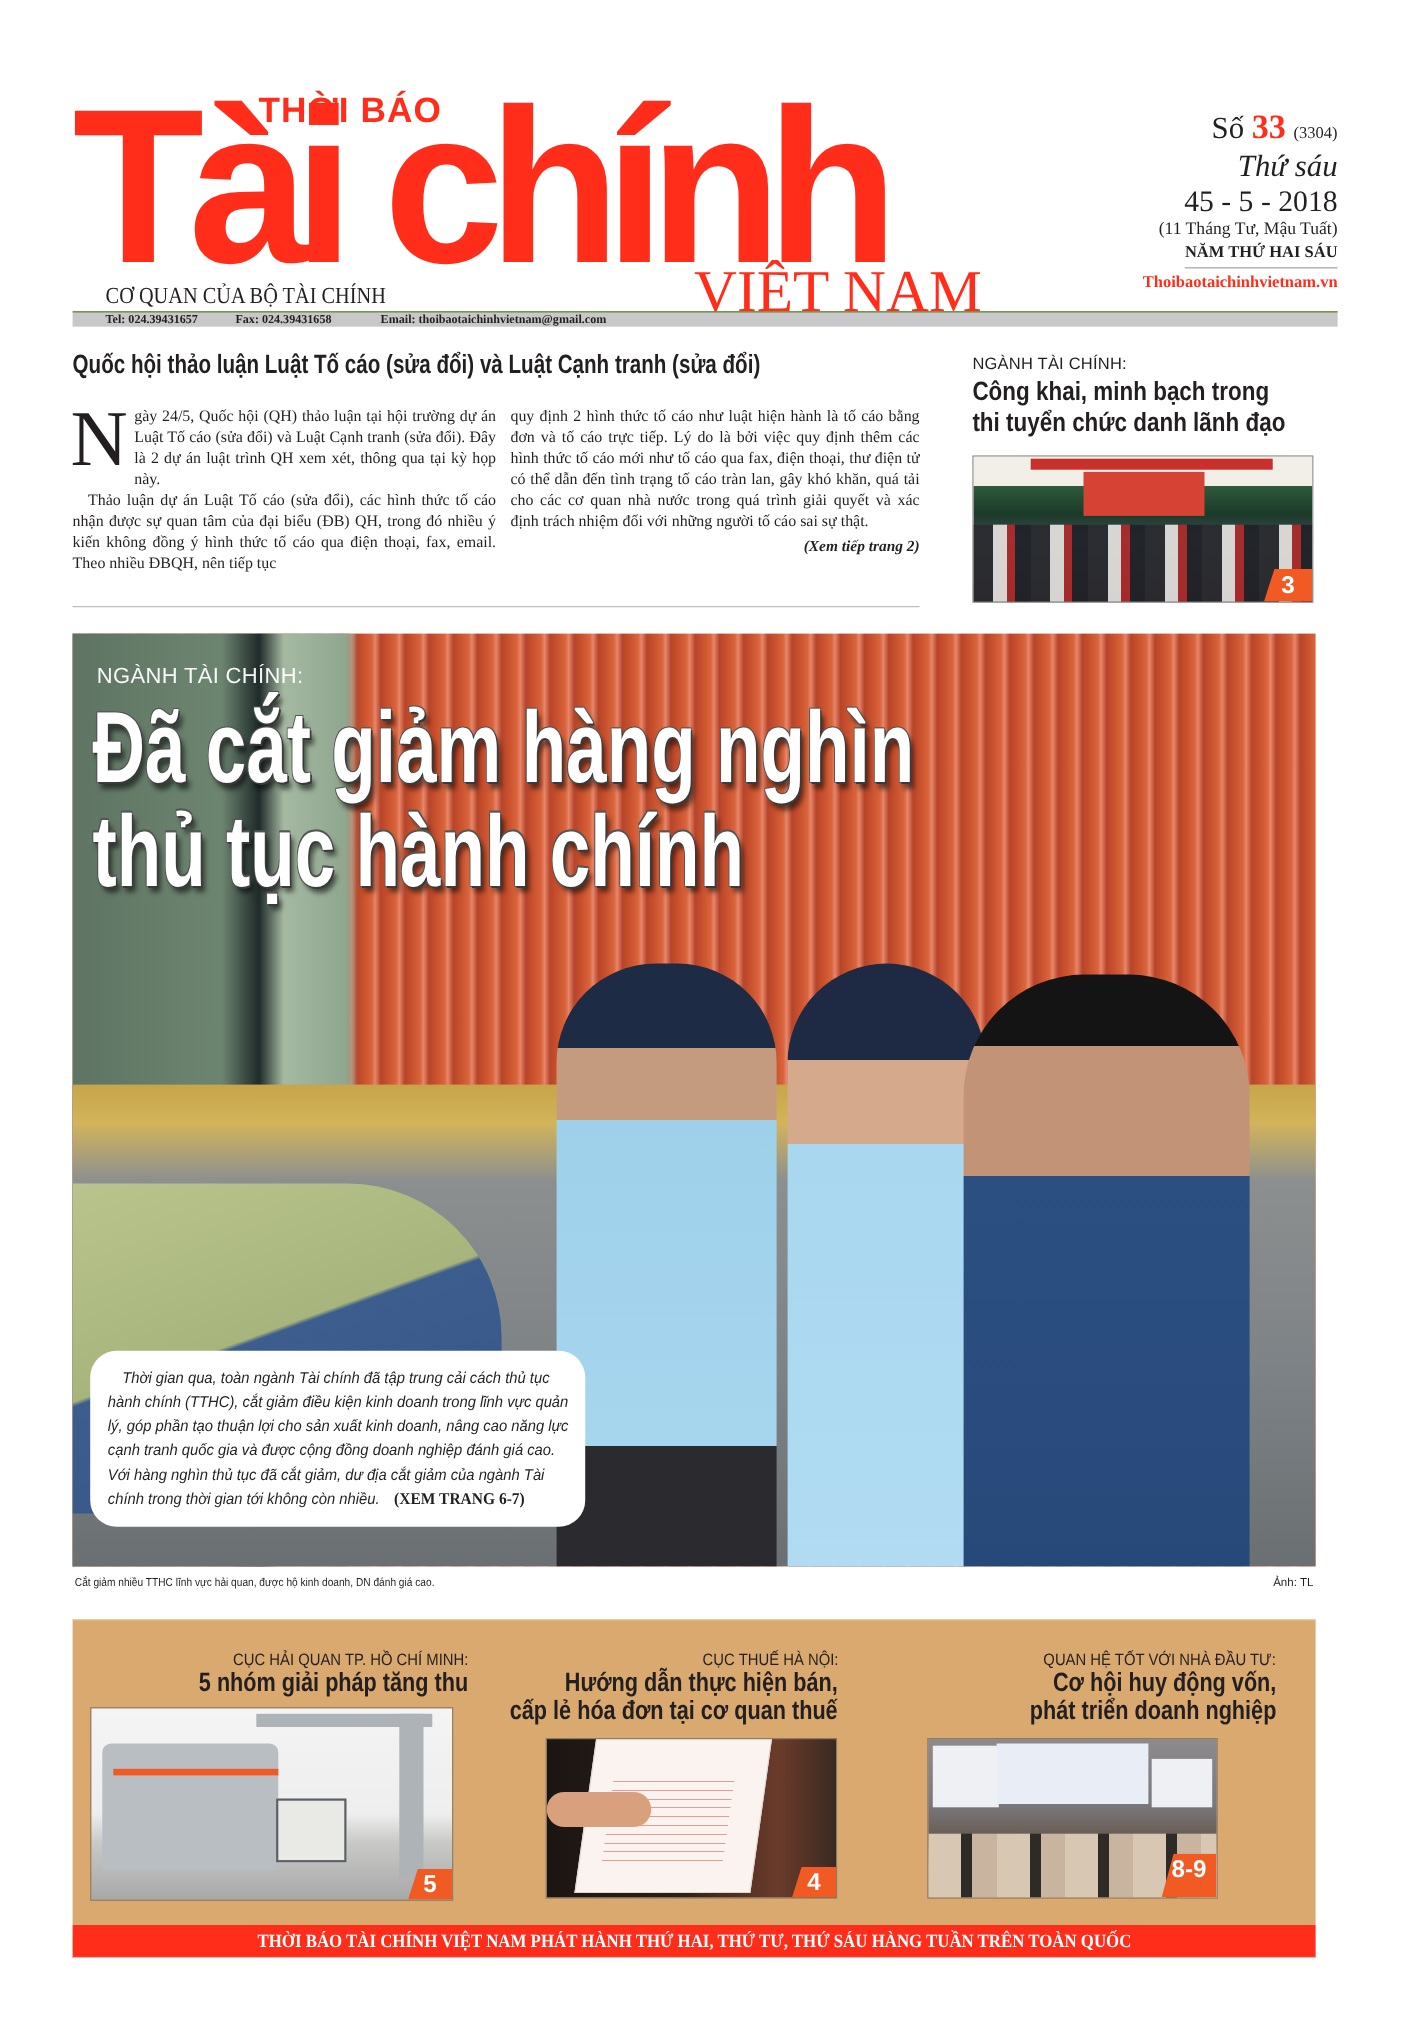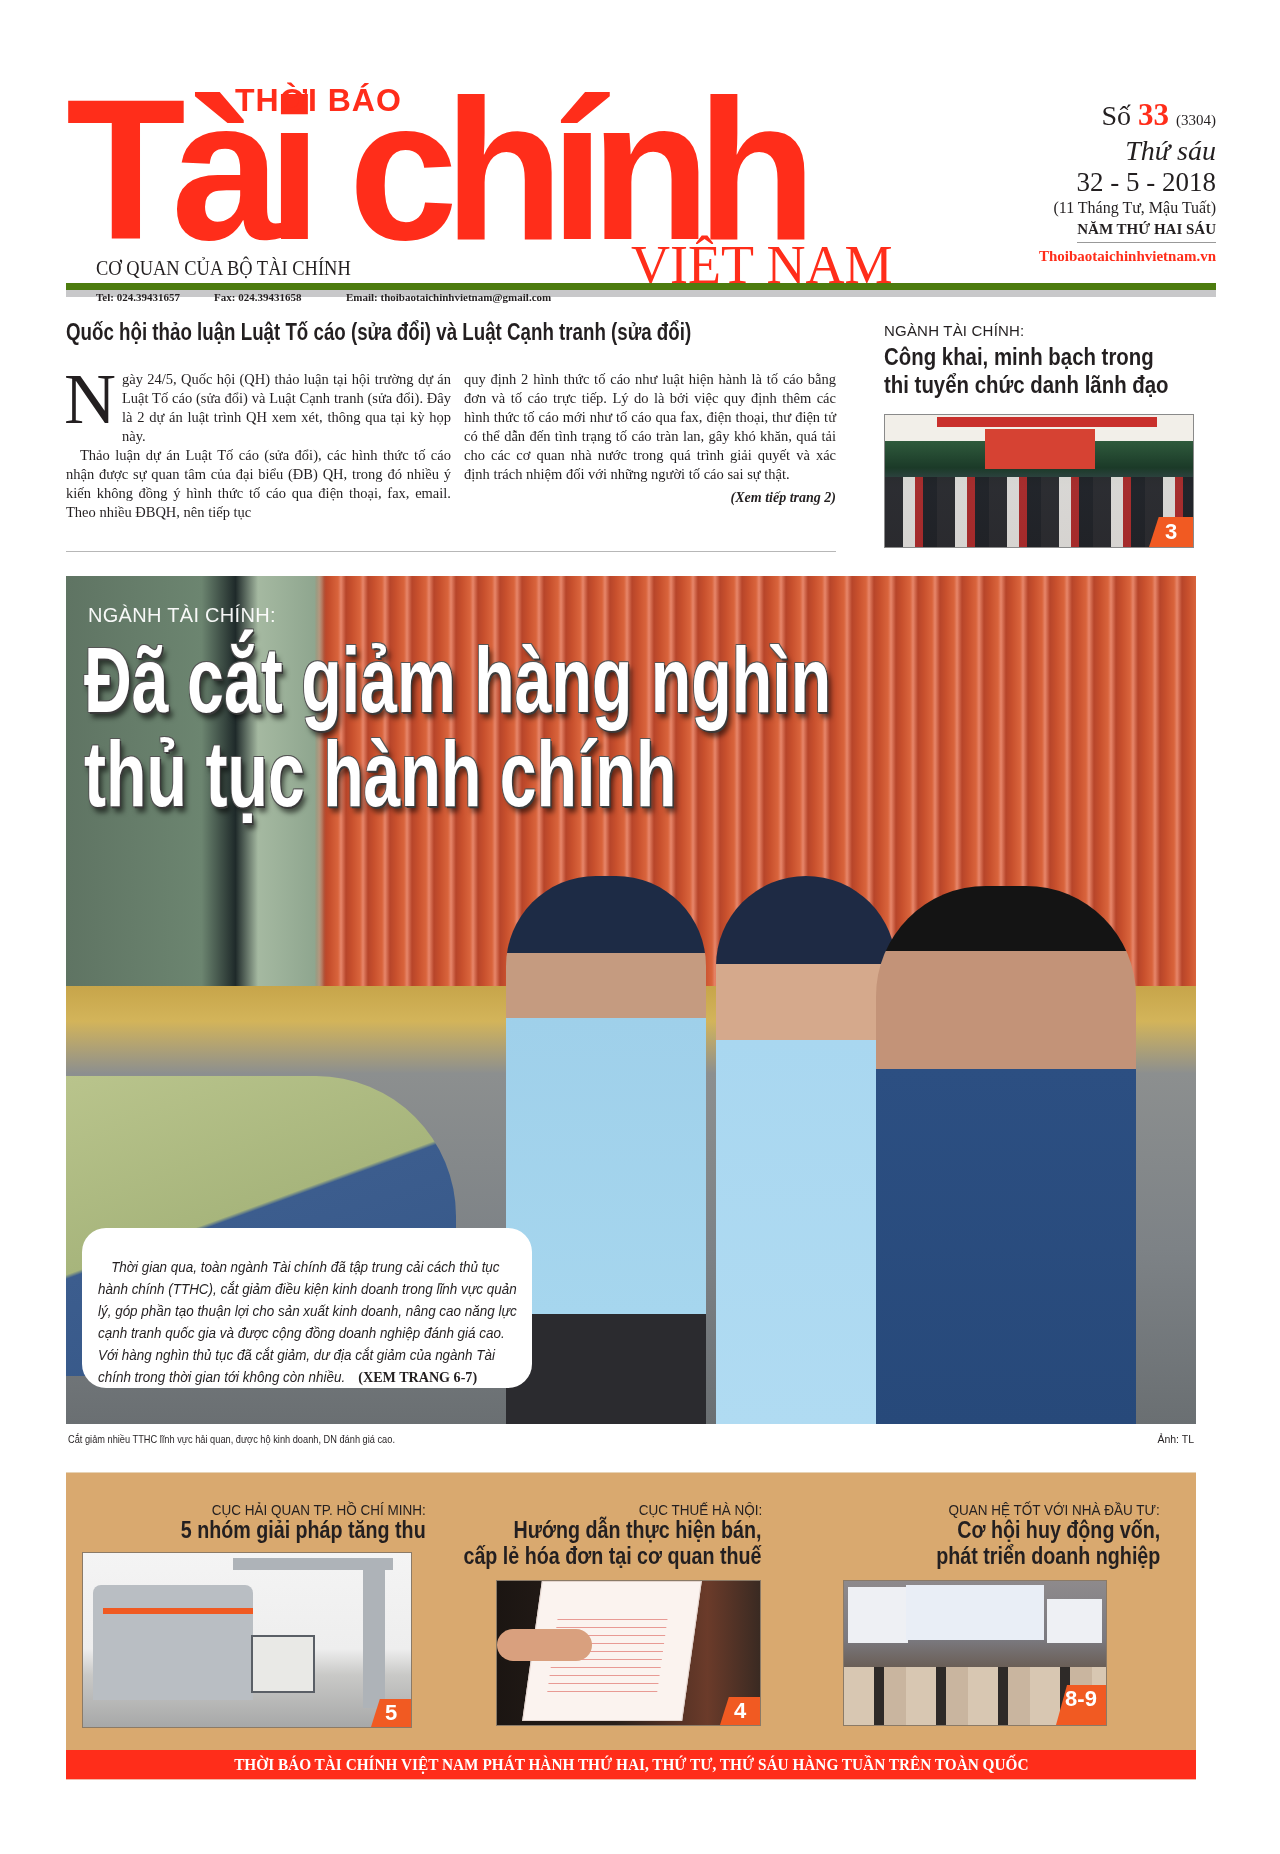--- a/index.html
+++ b/index.html
@@ -6,21 +6,21 @@
   html, body { width: 1280px; height: 1854px; background: #ffffff; overflow: hidden; }
   body { position: relative; font-family: "Liberation Serif", serif; color: #231f20; }
 
   
   .masthead { position: absolute; left: 66px; top: 78px; width: 1150px; height: 220px; }
   .brand-small { position: absolute; left: 124px; top: 4px; font-family: "Liberation Sans", sans-serif; font-weight: 900; font-size: 32px; color: #ff2d1a; letter-spacing: 1px; margin-left: 45px; }
   .brand-big { position: absolute; left: 0; top: -8px; font-family: "Liberation Sans", sans-serif; font-weight: 900; font-size: 200px; line-height: 200px; color: #ff2d1a; letter-spacing: -14px; transform: scaleX(0.98); transform-origin: left top; }
   .brand-viet-wrap { position: absolute; left: 565px; top: 160px; }
   .brand-viet-wrap span { font-family: "Liberation Serif", serif; font-size: 54px; line-height: 54px; color: #ff2d1a; }
   .agency { position: absolute; left: 30px; top: 178px; font-family: "Liberation Serif", serif; font-size: 21px; color: #231f20; transform: scaleX(0.88); transform-origin: left top; }
-  .contact-bar { position: absolute; left: 0; top: 205px; width: 1150px; height: 14px; background: #c8c8ca; border-top: 7px solid #4d7c0f; }
+  .contact-bar { position: absolute; left: 0; top: 205px; width: 1150px; height: 14px; background: #c8c8ca; border-top: 1px solid #4d7c0f; }
   .contact-bar span { position: absolute; top: 0; font-family: "Liberation Serif", serif; font-weight: 700; font-size: 11px; line-height: 14px; color: #231f20; }
 
   .issue { position: absolute; right: 0; top: 22px; width: 240px; text-align: right; }
   .issue .num-line { font-size: 28px; line-height: 30px; }
   .issue .num-line b { color: #ff2d1a; font-size: 31px; }
   .issue .num-line small { font-size: 15px; }
   .issue .weekday { font-style: italic; font-size: 28px; line-height: 32px; }
   .issue .date { font-size: 27px; line-height: 30px; }
   .issue .lunar { font-size: 16px; line-height: 22px; }
   .issue .year { font-weight: 700; font-size: 15px; line-height: 20px; display: inline-block; border-bottom: 1px solid #999; padding-bottom: 3px; }
@@ -58,21 +58,21 @@
   .hero .ground { position: absolute; left: 0; top: 410px; width: 100%; height: 438px;
     background: linear-gradient(180deg, #c7a54a 0%, #d3b45a 8%, #8c8f8f 20%, #7d8286 60%, #6a6f72 100%); }
   .hero .person1 { position: absolute; left: 440px; top: 300px; width: 200px; height: 548px; background: linear-gradient(180deg, #1d2b45 0%, #1d2b45 14%, #c59b80 14%, #c59b80 26%, #9fd0ea 26%, #a6d6ee 80%, #2b2b2f 80%); border-radius: 90px 90px 0 0; }
   .hero .person2 { position: absolute; left: 650px; top: 300px; width: 180px; height: 548px; background: linear-gradient(180deg, #1e2a44 0%, #1e2a44 16%, #d5a98c 16%, #d5a98c 30%, #a9d7f0 30%, #b0dbf2 100%); border-radius: 90px 90px 0 0; }
   .hero .person3 { position: absolute; left: 810px; top: 310px; width: 260px; height: 538px; background: linear-gradient(180deg, #141414 0%, #141414 12%, #c39378 12%, #c39378 34%, #2c4f82 34%, #27497a 100%); border-radius: 110px 110px 0 0; }
   .hero .tarp { position: absolute; left: 0; top: 500px; width: 390px; height: 300px; background: linear-gradient(160deg, #b9c48c 0%, #a7b57c 45%, #3c5d8e 46%, #345686 100%); border-radius: 0 140px 40px 0; }
   .hero-kicker { position: absolute; left: 22px; top: 28px; font-family: "Liberation Sans", sans-serif; font-size: 20px; color: #ffffff; letter-spacing: 0.3px; opacity: 0.95; }
   .hero-title { position: absolute; left: 18px; top: 58px; font-family: "Liberation Sans", sans-serif; font-weight: 900; font-size: 92px; line-height: 92px; color: #ffffff; transform: scaleX(0.72); transform-origin: left top; white-space: nowrap;
     text-shadow: 2px 2px 0 #3a3a3a, -1px -1px 0 #555, 1px -1px 0 #555, -1px 1px 0 #555, 5px 6px 6px rgba(0,0,0,0.55); }
   .hero-title div { margin-bottom: 2px; }
-  .summary-box { position: absolute; left: 16px; top: 652px; width: 450px; height: 160px; background: #ffffff; border-radius: 24px; padding: 28px 14px 10px 16px; }
+  .summary-box { position: absolute; left: 16px; top: 652px; width: 450px; height: 160px; background: #ffffff; border-radius: 24px; padding: 14px 14px 10px 16px; }
   .summary-box p { font-family: "Liberation Sans", sans-serif; font-style: italic; font-size: 14.3px; line-height: 22px; color: #231f20; text-indent: 14px; transform: scaleX(0.94); transform-origin: left top; width: 450px; }
   .summary-box .see { font-family: "Liberation Serif", serif; font-style: normal; font-weight: 700; font-size: 15px; margin-left: 14px; }
 
   .caption { position: absolute; left: 68px; top: 1433px; font-family: "Liberation Sans", sans-serif; font-size: 10.5px; color: #231f20; transform: scaleX(0.88); transform-origin: left top; }
   .credit { position: absolute; right: 86px; top: 1433px; font-family: "Liberation Sans", sans-serif; font-size: 10.5px; color: #231f20; }
 
   
   .teasers { position: absolute; left: 66px; top: 1472px; width: 1130px; height: 278px; background: #d9a96f; border-top: 1px solid #e7d3b5; }
   .teaser { position: absolute; top: 0; height: 278px; }
   .teaser .t-kicker { position: absolute; right: 0; font-family: "Liberation Sans", sans-serif; font-size: 15px; color: #231f20; white-space: nowrap; transform: scaleX(0.9); transform-origin: right top; }
@@ -125,21 +125,21 @@
     <span style="left:30px">Tel: 024.39431657</span>
     <span style="left:148px">Fax: 024.39431658</span>
     <span style="left:280px">Email: thoibaotaichinhvietnam@gmail.com</span>
   </div>
 
   <div class="issue">
     <div class="num-line">
       <span>Số</span> <b>33</b> <small>(3304)</small>
     </div>
     <div class="weekday">Thứ sáu</div>
-    <div class="date">32 - 5 - 2018</div>
+    <div class="date">45 - 5 - 2018</div>
     <div class="lunar">(11 Tháng Tư, Mậu Tuất)</div>
     <div class="year">NĂM THỨ HAI SÁU</div>
     <div class="site">Thoibaotaichinhvietnam.vn</div>
   </div>
 </header>
 
 <section class="top-story">
   <h2 class="headline-1">Quốc hội thảo luận Luật Tố cáo (sửa đổi) và Luật Cạnh tranh (sửa đổi)</h2>
   <div class="cols">
     <div class="col">

